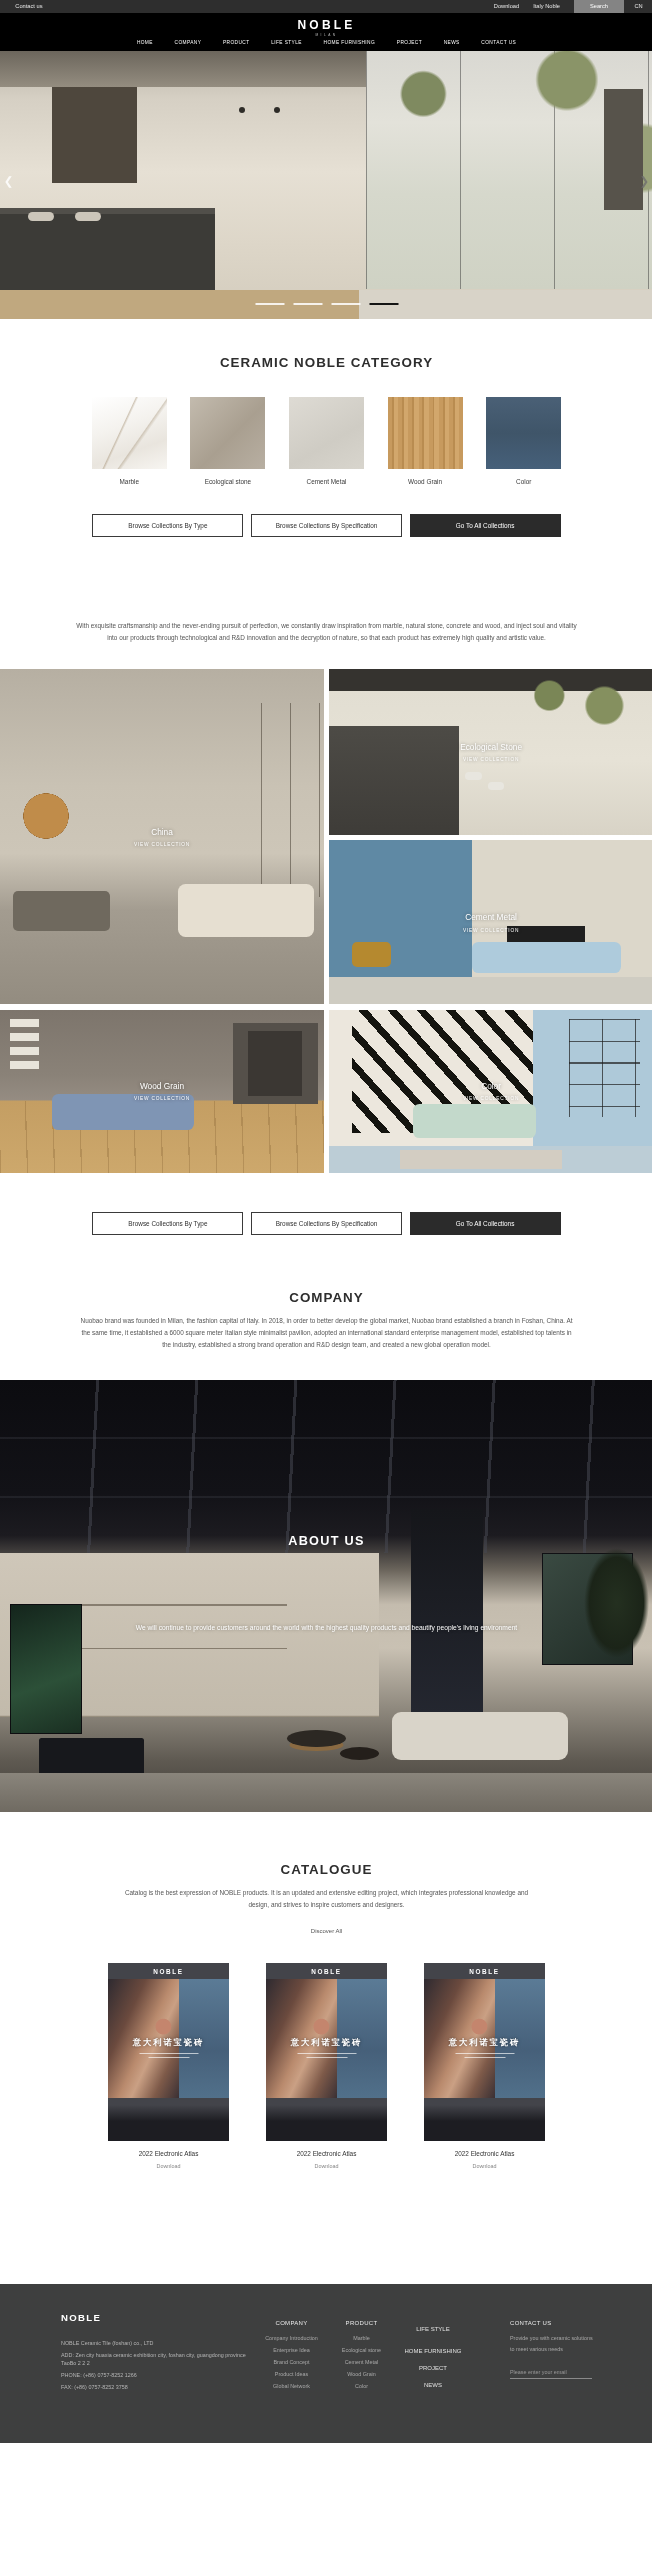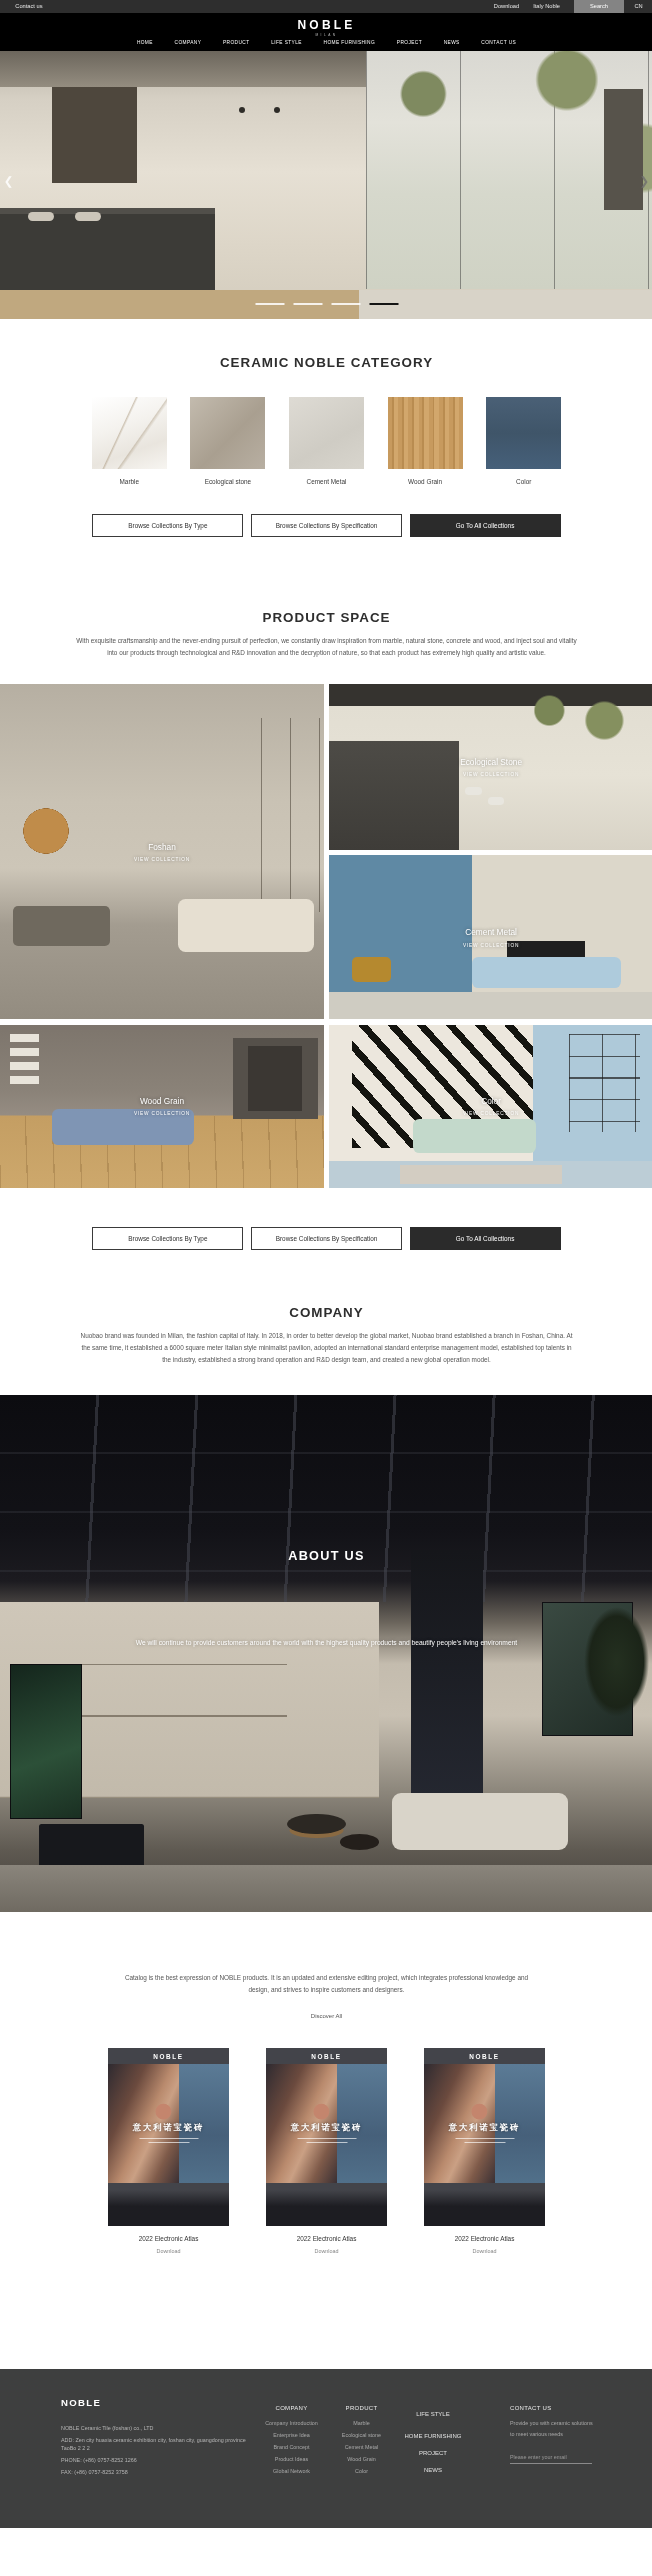--- a/index.html
+++ b/index.html
@@ -117,21 +117,21 @@
   .gl-floor { position:absolute; bottom:0; left:0; width:100%; height:16%; background:#bccdd6; }
   .gl-rug { position:absolute; left:22%; bottom:2%; width:50%; height:12%; background:#d3cdc2; }
 
   .btn-row-2 { margin-top:39px; }
 
   
   .sec-company { padding-top:55px; }
   .co-para { width:497px; }
 
   
-  .about { position:relative; margin-top:29px; height:517px; overflow:hidden;
+  .about { position:relative; margin-top:29px; height:432px; overflow:hidden;
     background:linear-gradient(180deg,#0c0c10 0%,#121217 26%,#1c1b20 36%,#6b655c 44%,#c4bcae 52%,#c9c1b3 62%,#8f897e 76%,#5f5a52 88%,#3f3b35 100%); }
   .a-beams { position:absolute; top:0; left:0; width:100%; height:40%;
     background:repeating-linear-gradient(93deg, transparent 0 96px, rgba(70,72,82,.55) 96px 99px),
                repeating-linear-gradient(180deg, transparent 0 57px, rgba(60,62,70,.35) 57px 59px); }
   .a-wall { position:absolute; left:0; top:40%; width:58%; height:38%;
     background:linear-gradient(180deg,#cfc7b9,#c2baab);
     box-shadow:inset 0 -1.3px 0 rgba(90,80,60,.4); }
   .a-shelf1, .a-shelf2 { position:absolute; left:6%; width:38%; height:1.9px; background:rgba(80,70,55,.55); }
   .a-shelf1 { top:52%; } .a-shelf2 { top:62%; }
   .a-tv1 { position:absolute; left:1.5%; top:52%; width:11%; height:30%; border:1.9px solid #0d0d10;
@@ -263,30 +263,29 @@
     </div>
   </div>
   <div class="btn-row">
     <div class="btn">Browse Collections By Type</div>
     <div class="btn">Browse Collections By Specification</div>
     <div class="btn dark">Go To All Collections</div>
   </div>
 </div>
 
 <div class="sec-ps">
-  <div class="sec-title">PRODUCT SPACE</div>
   <div class="sec-para ps-para">With exquisite craftsmanship and the never-ending pursuit of perfection, we constantly draw inspiration from marble, natural stone, concrete and wood, and inject soul and vitality into our products through technological and R&amp;D innovation and the decryption of nature, so that each product has extremely high quality and artistic value.</div>
 
   <div class="grid">
     <div class="g-cell g-marble">
       <div class="gm-shelf"></div>
       <div class="gm-sofa"></div>
       <div class="gm-bench"></div>
       <div class="g-label">
-        <div class="g-name">Foshan</div>
+        <div class="g-name">China</div>
         <div class="g-view">VIEW COLLECTION</div>
       </div>
     </div>
     <div class="g-cell g-eco">
       <div class="ge-island"></div>
       <div class="ge-stool a"></div>
       <div class="ge-stool b"></div>
       <div class="g-label">
         <div class="g-name">Ecological Stone</div>
         <div class="g-view">VIEW COLLECTION</div>
@@ -350,20 +349,21 @@
   <div class="a-sofa"></div>
   <div class="a-table1"></div>
   <div class="a-table2"></div>
   <div class="a-bench"></div>
   <div class="a-floor"></div>
   <div class="about-title">ABOUT US</div>
   <div class="about-para">We will continue to provide customers around the world with the highest quality products and beautify people's living environment</div>
 </div>
 
 <div class="sec-catalogue">
+  <div class="sec-title">CATALOGUE</div>
   <div class="sec-para cat-para">Catalog is the best expression of NOBLE products. It is an updated and extensive editing project, which integrates professional knowledge and design, and strives to inspire customers and designers.</div>
   <div class="discover">Discover All</div>
 
   <div class="covers">
     <div class="cover-item">
       <div class="cover">
         <div class="cv-face"></div>
         <div class="cv-tile"></div>
         <div class="cv-logo">NOBLE</div>
         <div class="cv-title">意大利诺宝瓷砖</div>

